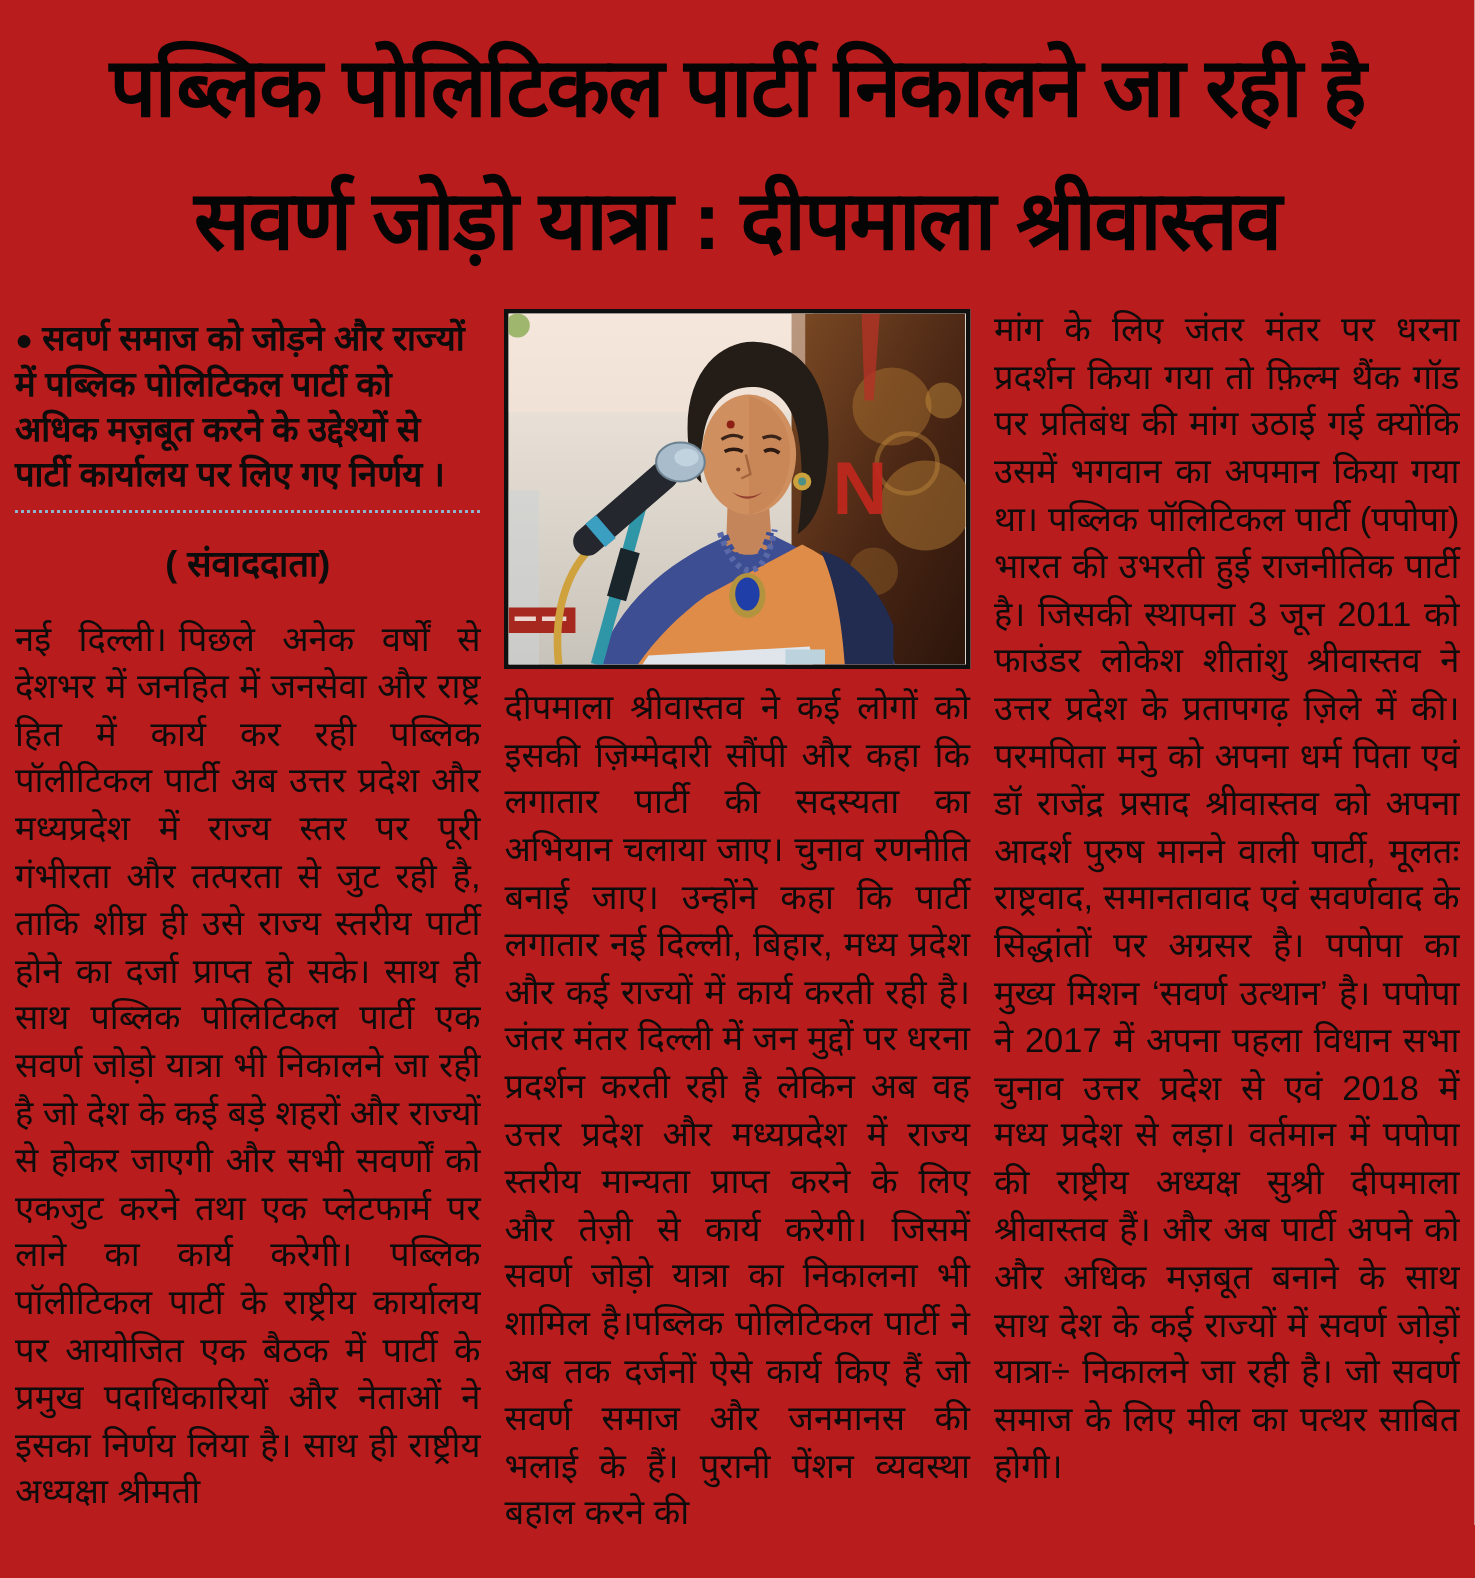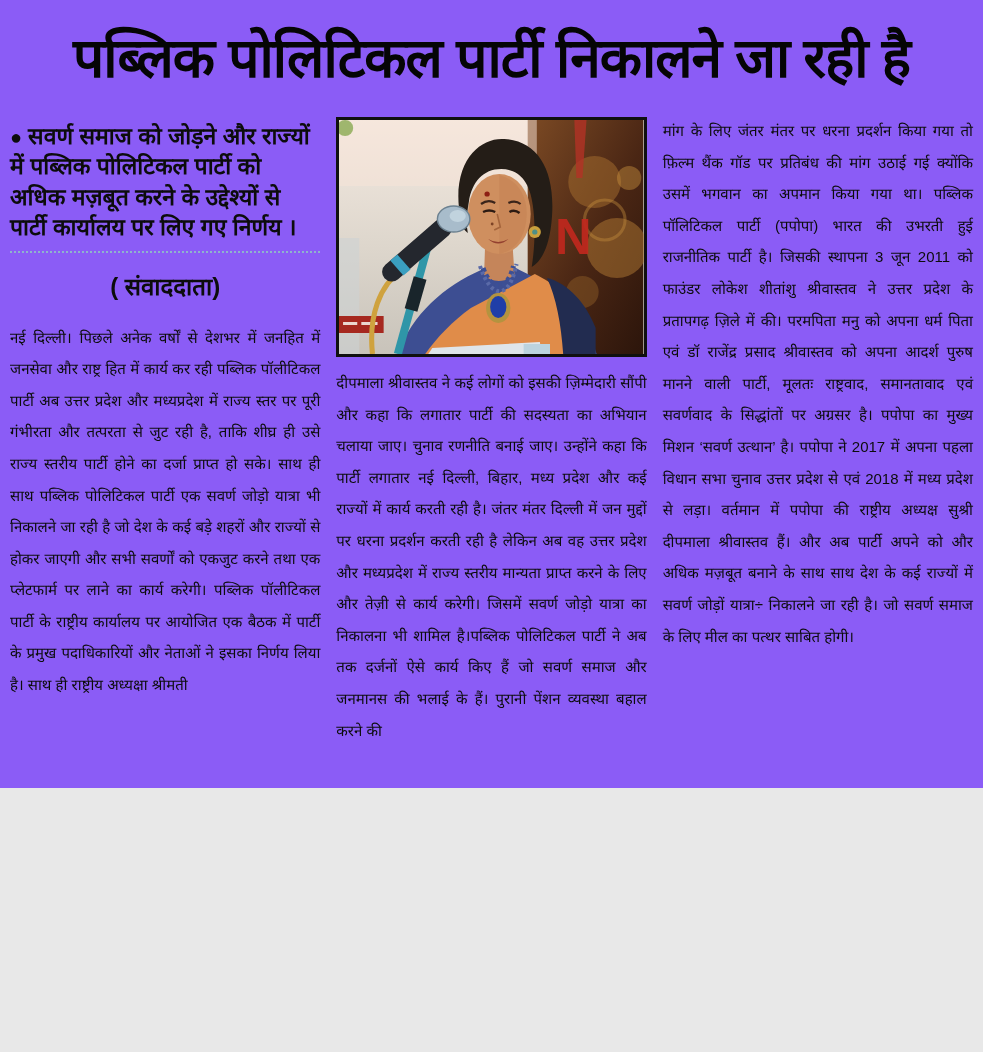--- a/index.html
+++ b/index.html
@@ -1,47 +1,48 @@
 <!DOCTYPE html>
 <html><head>
 <meta charset="utf-8">
 <style>
   html,body { margin:0; padding:0; background:#e8e8e8; }
   .page {
-    position:relative; width:983px; height:788px; margin:0 auto;
-    background:#8b5cf6; color:#0c0c0c; overflow:hidden;
+    position:relative; width:983px; height:1052px; margin:0 auto;
+    background:#b91c1c; color:#0c0c0c; overflow:hidden;
     font-family:"Liberation Sans", sans-serif;
   }
   .headline { padding:14px 14px 0; text-align:center; }
   .headline-line {
     font-size:55px; line-height:1.62; font-weight:800; letter-spacing:-1px;
     color:#050505; white-space:nowrap;
   }
   .content { display:flex; gap:16px; padding:12px 10px 0; box-sizing:border-box; }
   .col { flex:1 1 0; min-width:0; }
 
   .lede { margin:6px 0 0; font-size:23px; font-weight:700; line-height:1.32; text-align:left; }
   .lede .bullet { font-size:20px; margin-right:6px; }
   .lede-rule { border-bottom:2px dotted #8fb3cd; margin-top:8px; }
   .byline { margin:16px 0 20px; text-align:center; font-weight:700; font-size:24px; }
 
-  .body-text { margin:0; font-size:15px; line-height:31.6px; text-align:justify; text-justify:inter-word; }
+  .body-text { margin:0; font-size:23px; line-height:31.6px; text-align:justify; text-justify:inter-word; }
   .dateline { font-weight:400; margin-right:8px; }
 
   .photo-frame { margin:2px 0 10px; border:3px solid #101010; height:234px; background:#d8d3cb; }
   .photo-frame svg { display:block; width:100%; height:100%; }
   .mid-col .body-text { margin-top:2px; }
 </style>
 </head>
 <body>
 
 <div class="page">
 
   <header class="headline">
     <div class="headline-line">पब्लिक पोलिटिकल पार्टी निकालने जा रही है</div>
+    <div class="headline-line">सवर्ण जोड़ो यात्रा : दीपमाला श्रीवास्तव</div>
   </header>
 
   <main class="content">
 
     <section class="col">
       <p class="lede"><span class="bullet">●</span><span>सवर्ण समाज को जोड़ने और राज्यों में पब्लिक पोलिटिकल पार्टी को अधिक मज़बूत करने के उद्देश्यों से पार्टी कार्यालय पर लिए गए निर्णय ।</span></p>
       <div class="lede-rule"></div>
       <p class="byline">( संवाददाता)</p>
       <p class="body-text"><strong class="dateline">नई दिल्ली।</strong><span>पिछले अनेक वर्षों से देशभर में जनहित में जनसेवा और राष्ट्र हित में कार्य कर रही पब्लिक पॉलीटिकल पार्टी अब उत्तर प्रदेश और मध्यप्रदेश में राज्य स्तर पर पूरी गंभीरता और तत्परता से जुट रही है, ताकि शीघ्र ही उसे राज्य स्तरीय पार्टी होने का दर्जा प्राप्त हो सके। साथ ही साथ पब्लिक पोलिटिकल पार्टी एक सवर्ण जोड़ो यात्रा भी निकालने जा रही है जो देश के कई बड़े शहरों और राज्यों से होकर जाएगी और सभी सवर्णों को एकजुट करने तथा एक प्लेटफार्म पर लाने का कार्य करेगी। पब्लिक पॉलीटिकल पार्टी के राष्ट्रीय कार्यालय पर आयोजित एक बैठक में पार्टी के प्रमुख पदाधिकारियों और नेताओं ने इसका निर्णय लिया है। साथ ही राष्ट्रीय अध्यक्षा श्रीमती</span></p>
     </section>

